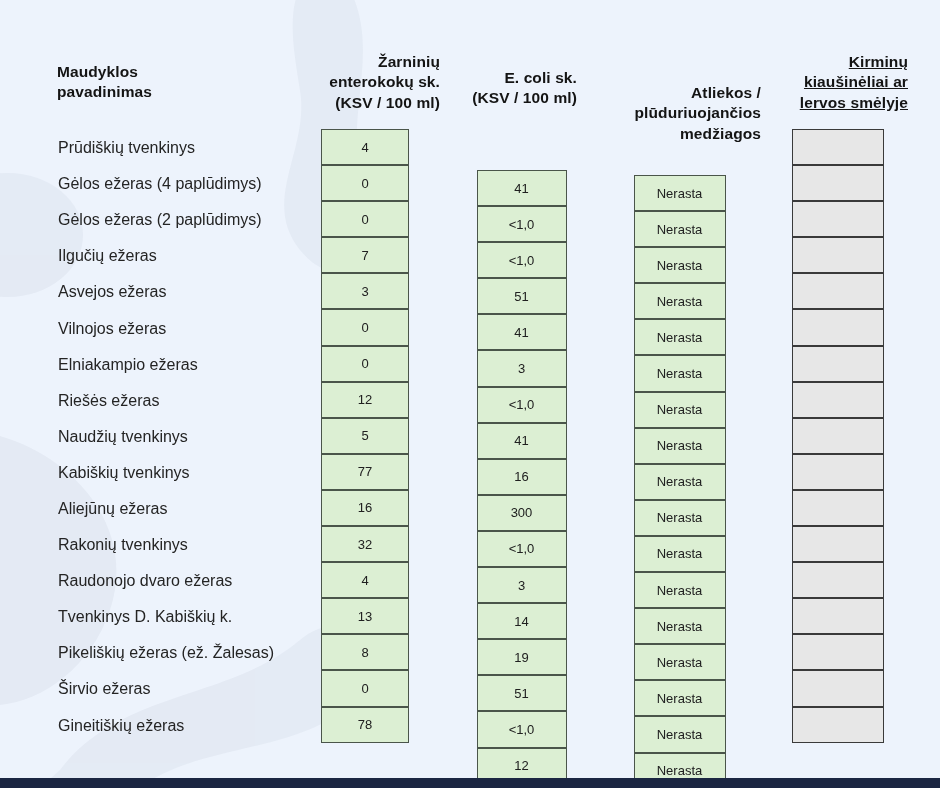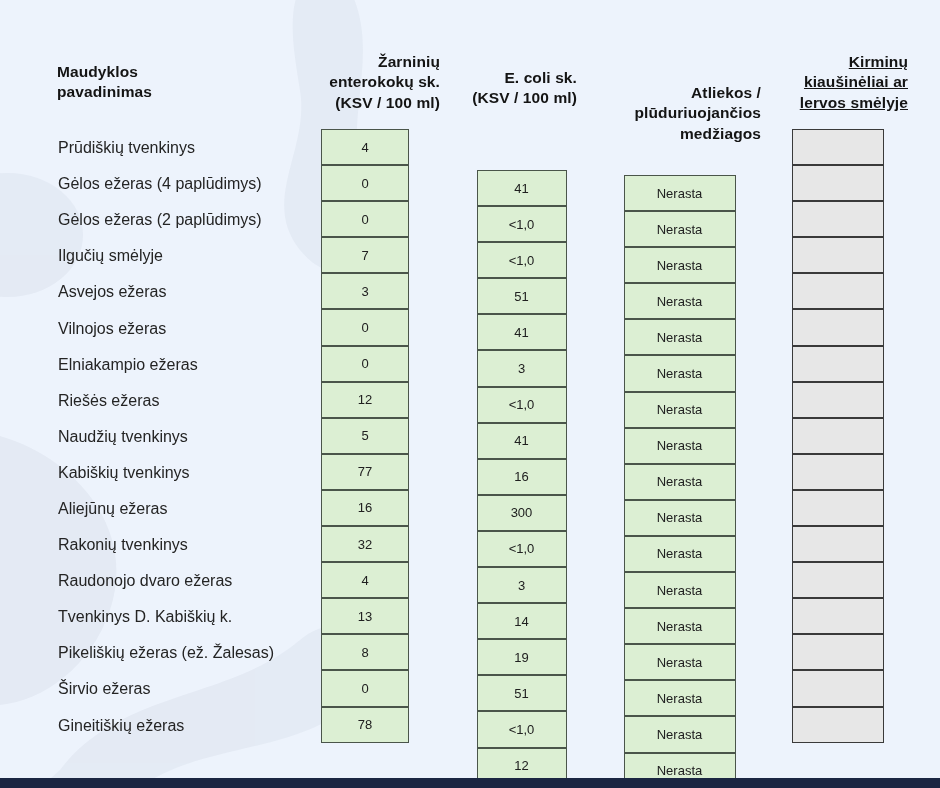--- a/index.html
+++ b/index.html
@@ -42,21 +42,21 @@
     height:100%;margin-top:-1px;
     border:1.5px solid #454545;
     box-sizing:border-box;
     display:flex;align-items:center;justify-content:center;
     font-size:13px;color:#202020;
   }
   .box.green{background:#dcefd3;border-color:#4a554a;}
   .box.gray{background:#e7e7e7;border-color:#3a3a3a;}
   .w-entero{width:88px;}
   .w-ecoli{width:90px;margin-top:40px;}
-  .w-waste{width:112px;margin-top:45px;}
+  .w-waste{width:92px;margin-top:45px;}
   .w-worms{width:92px;}
 </style>
 </head>
 <body>
 
 <svg class="deco" width="940" height="788" viewBox="0 0 940 788">
   <g fill="#dde3ee" opacity="0.55">
     <path d="M330,-40 C400,40 330,120 370,200 C400,260 340,300 300,250 C260,200 310,150 300,90 C292,40 280,-20 330,-40 Z"></path>
     <ellipse cx="8" cy="235" rx="75" ry="62"></ellipse>
     <path d="M-30,430 C60,440 140,520 110,610 C85,685 10,720 -40,700 Z"></path>
@@ -103,21 +103,21 @@
     </div>
     <div class="cell-col">
       <div class="box green w-ecoli">&lt;1,0</div>
     </div>
     <div class="cell-col">
       <div class="box green w-waste">Nerasta</div>
     </div>
     <div class="cell-col">
       <div class="box gray w-worms"></div>
     </div>
-    <div class="name-cell">Ilgučių smėlyje</div>
+    <div class="name-cell">Ilgučių ežeras</div>
     <div class="cell-col">
       <div class="box green w-entero">7</div>
     </div>
     <div class="cell-col">
       <div class="box green w-ecoli">51</div>
     </div>
     <div class="cell-col">
       <div class="box green w-waste">Nerasta</div>
     </div>
     <div class="cell-col">

